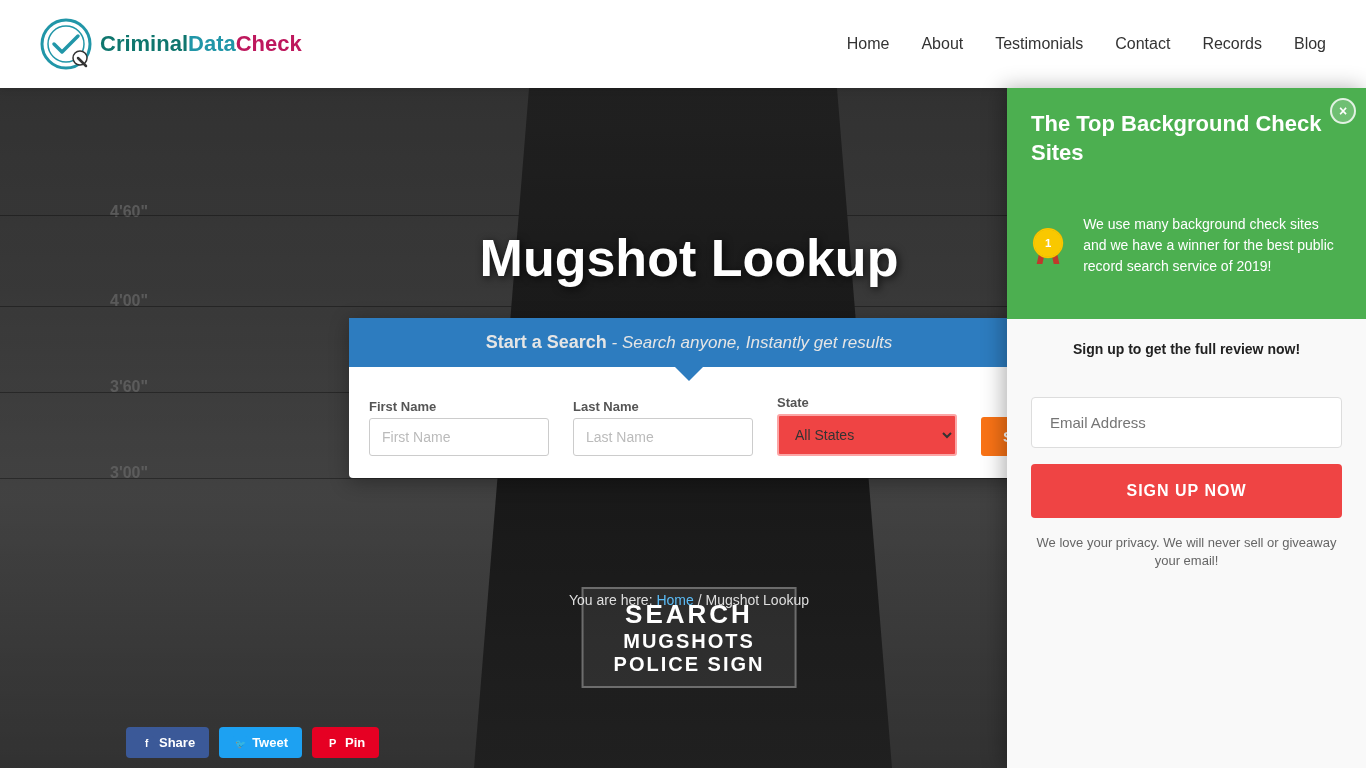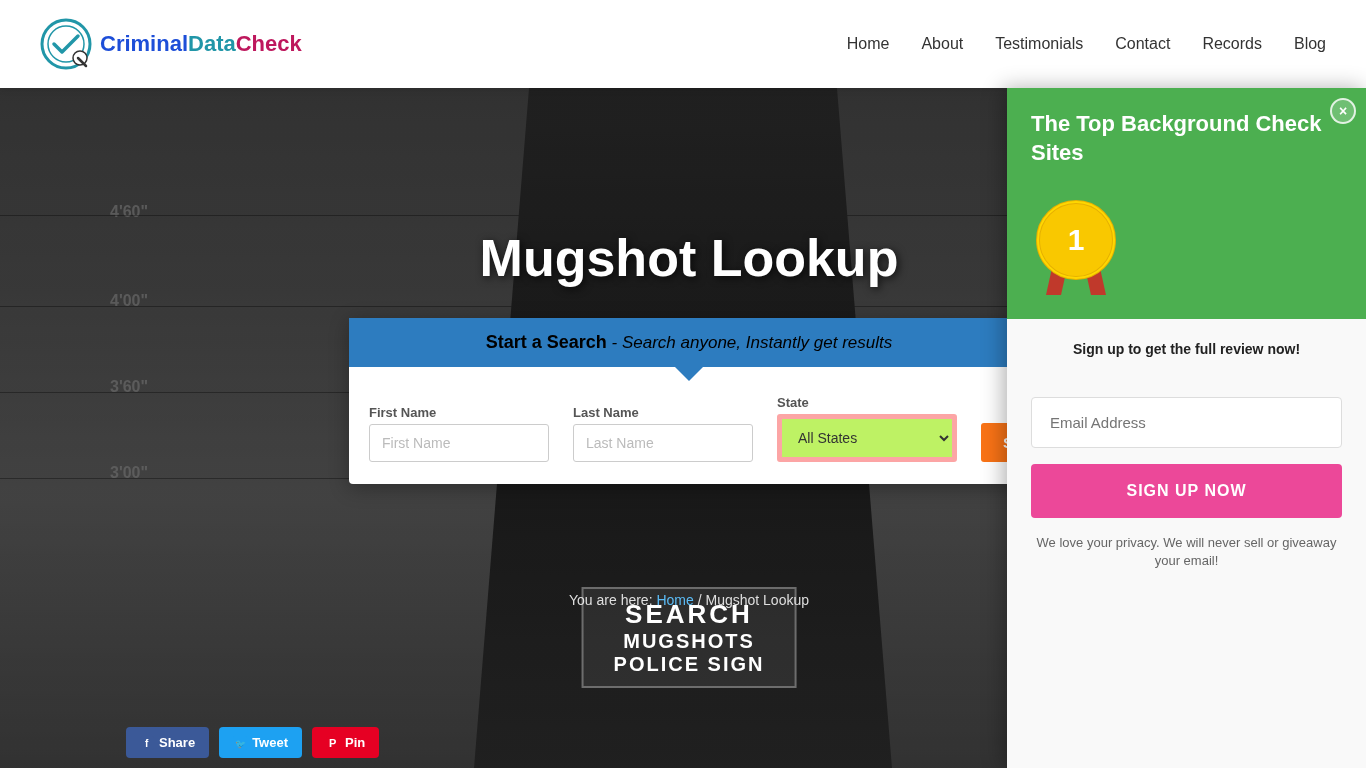--- a/index.html
+++ b/index.html
@@ -23,21 +23,21 @@
       gap: 8px;
     }
     .logo-icon {
       width: 52px;
       height: 52px;
     }
     .logo-text {
       font-size: 22px;
       font-weight: bold;
     }
-    .logo-text span.criminal { color: #1d4ed8; }
+    .logo-text span.criminal { color: #0f766e; }
     .logo-text span.data { color: #2196a8; }
     .logo-text span.check { color: #be185d; }
     nav { display: flex; gap: 32px; align-items: center; }
     nav a {
       text-decoration: none;
       color: #333;
       font-size: 16px;
       font-weight: 500;
     }
 
@@ -106,21 +106,21 @@
       content: '';
       position: absolute;
       bottom: -14px;
       left: 50%;
       transform: translateX(-50%);
       border-left: 14px solid transparent;
       border-right: 14px solid transparent;
       border-top: 14px solid #2d7cbf;
     }
     .search-box-header-text {
-      color: #000000;
+      color: #e5e5e5;
       font-size: 17px;
     }
     .search-box-header-text strong { font-weight: 900; font-size: 18px; }
     .search-box-header-text em { font-style: italic; }
     .search-form {
       padding: 28px 20px 22px;
       display: flex;
       gap: 24px;
       align-items: flex-end;
     }
@@ -129,26 +129,26 @@
     .form-group input {
       border: 1px solid #ccc;
       border-radius: 3px;
       padding: 10px 12px;
       font-size: 14px;
       color: #999;
       outline: none;
     }
     .form-group input::placeholder { color: #bbb; }
     .form-group select {
-      border: 5px solid #fca5a5;
+      border: 2px solid #fca5a5;
       border-radius: 3px;
       padding: 10px 28px 10px 12px;
       font-size: 14px;
       color: #333;
-      background: #bef264;
+      background: #ef4444;
       appearance: auto;
       outline: none;
       min-width: 180px;
     }
     .search-btn {
       background: #f97316;
       color: #fff;
       border: none;
       border-radius: 3px;
       padding: 11px 22px;
@@ -293,21 +293,21 @@
       border-radius: 4px;
       font-size: 15px;
       color: #aaa;
       background: #fff;
       outline: none;
       margin-top: 24px;
     }
     .signup-btn {
       width: 100%;
       padding: 18px;
-      background: #ec4899;
+      background: #ef4444;
       color: #fff;
       border: none;
       border-radius: 4px;
       font-size: 16px;
       font-weight: 900;
       letter-spacing: 1px;
       cursor: pointer;
       text-transform: uppercase;
     }
     .popup-privacy {
@@ -446,20 +446,21 @@
 
       <polygon points="25,55 40,55 30,100 15,100" fill="#c0392b"></polygon>
       <polygon points="65,55 50,55 60,100 75,100" fill="#c0392b"></polygon>
 
       <circle cx="45" cy="45" r="38" fill="#f9c800" stroke="#e6b000" stroke-width="4"></circle>
       <circle cx="45" cy="45" r="32" fill="#f9c800"></circle>
 
       <circle cx="45" cy="45" r="38" fill="none" stroke="#ffd700" stroke-width="2"></circle>
       <text x="45" y="55" text-anchor="middle" fill="#fff" font-size="30" font-weight="bold">1</text>
     </svg>
+    <div class="award-text">We use many background check sites and we have a winner for the best public record search service of 2019!</div>
   </div>
   <div class="popup-body">
     <div class="popup-subtitle">Sign up to get the full review now!</div>
     <input type="email" class="email-input" placeholder="Email Address" style="">
     <button class="signup-btn">SIGN UP NOW</button>
     <p class="popup-privacy">We love your privacy.  We will never sell or giveaway your email!</p>
   </div>
 </div>
 
 </body></html>

